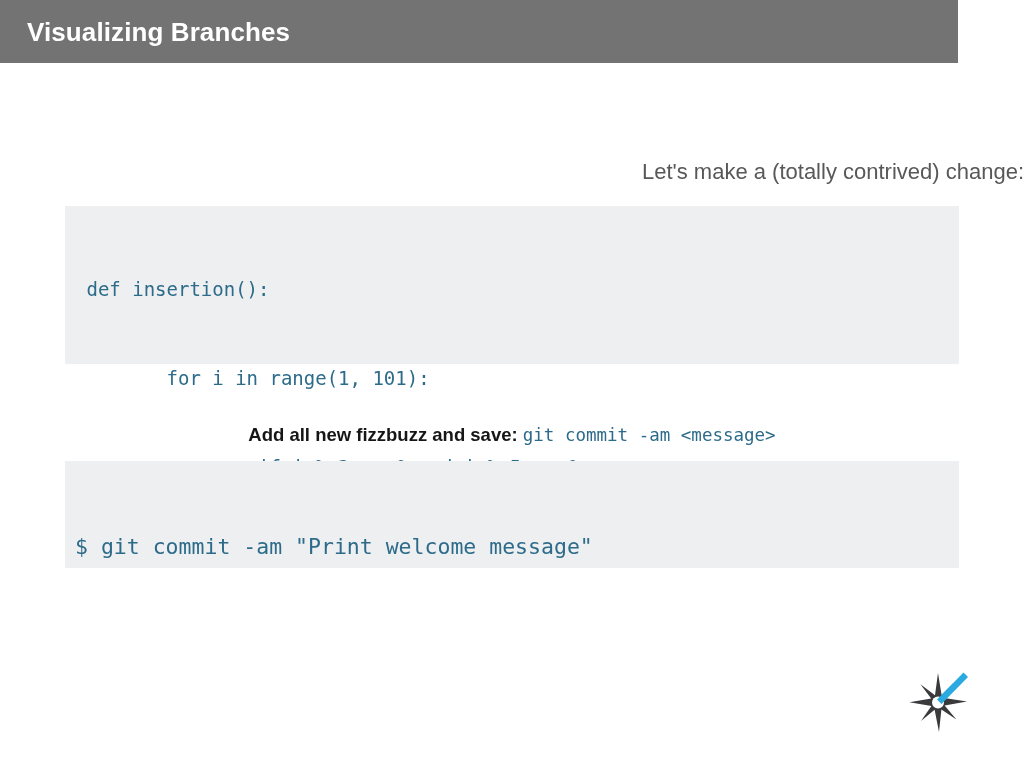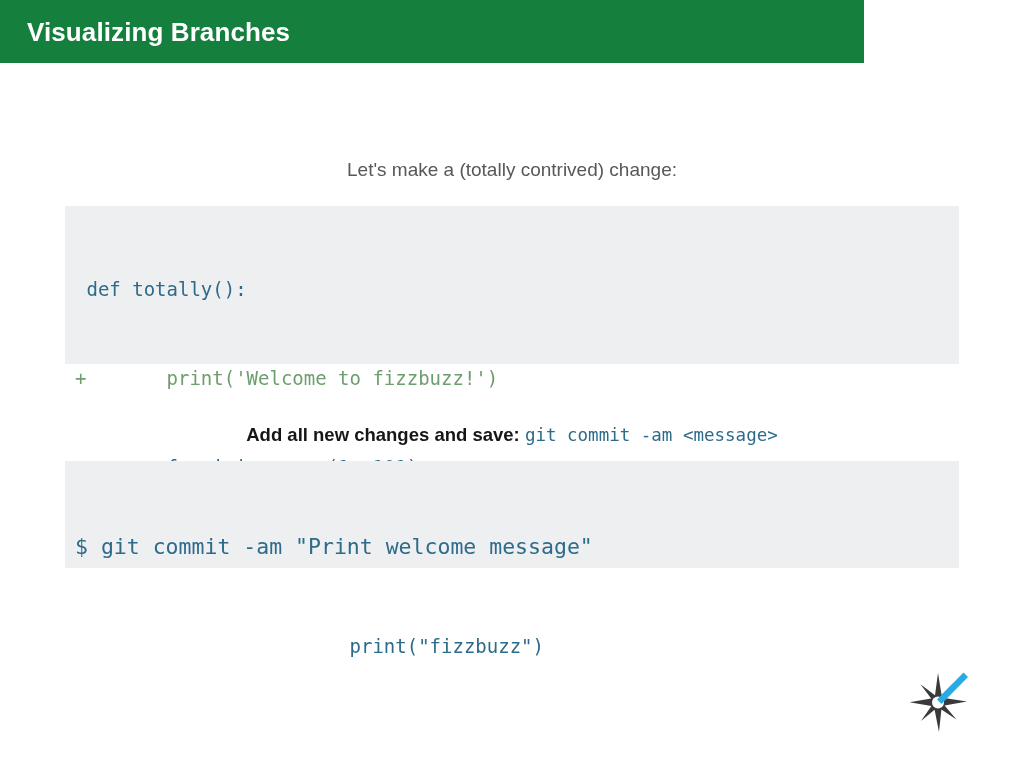--- a/index.html
+++ b/index.html
@@ -14,23 +14,23 @@
     font-family: "Liberation Sans", sans-serif;
     overflow: hidden;
     position: relative;
   }
 
   
   .slide-header {
     position: absolute;
     left: 0;
     top: 0;
-    width: 864px;
+    width: 958px;
     height: 63px;
-    background: #15803d;
+    background: #737373;
     box-sizing: border-box;
   }
   .slide-title {
     position: absolute;
     left: 27px;
     top: 50%;
     transform: translateY(-50%);
     color: #ffffff;
     font-size: 26px;
     font-weight: bold;
@@ -45,23 +45,23 @@
     left: 0;
     top: 63px;
     width: 1024px;
     height: 705px;
   }
 
   .caption {
     position: absolute;
     left: 0;
     width: 1024px;
-    text-align: center;
+    text-align: right;
     color: #585858;
-    font-size: 19px;
+    font-size: 22px;
     font-family: "Liberation Sans", sans-serif;
   }
   .caption-1 { top: 96px; }
 
   .caption-2 {
     position: absolute;
     left: 0;
     width: 1024px;
     top: 361px;
     text-align: center;
@@ -127,29 +127,28 @@
 
 <div class="slide-header">
   <div class="slide-title">Visualizing Branches</div>
 </div>
 
 <div class="content">
 
   <div class="caption caption-1">Let's make a (totally contrived) change:</div>
 
   <div class="code-block code-diff">
-    <span class="code-line c-blue"> def totally():</span>
-    <span class="code-line c-green">+       print('Welcome to fizzbuzz!')</span>
+    <span class="code-line c-blue"> def insertion():</span>
     <span class="code-line c-blue">        for i in range(1, 101):</span>
     <span class="code-line c-blue">                if i % 3 == 0 and i % 5 == 0:</span>
     <span class="code-line c-blue">                        print("fizzbuzz")</span>
   </div>
 
   <div class="caption-2">
-    <span class="bold-lead">Add all new changes and save:</span><span>&nbsp;</span><span class="inline-code">git commit -am &lt;message&gt;</span>
+    <span class="bold-lead">Add all new fizzbuzz and save:</span><span>&nbsp;</span><span class="inline-code">git commit -am &lt;message&gt;</span>
   </div>
 
   <div class="code-block code-term">
     <span class="code-line c-blue">$ git commit -am "Print welcome message"</span>
   </div>
 
   <div class="logo">
     <svg viewBox="0 0 64 64" width="64" height="64" aria-hidden="true">
       <g>
 

